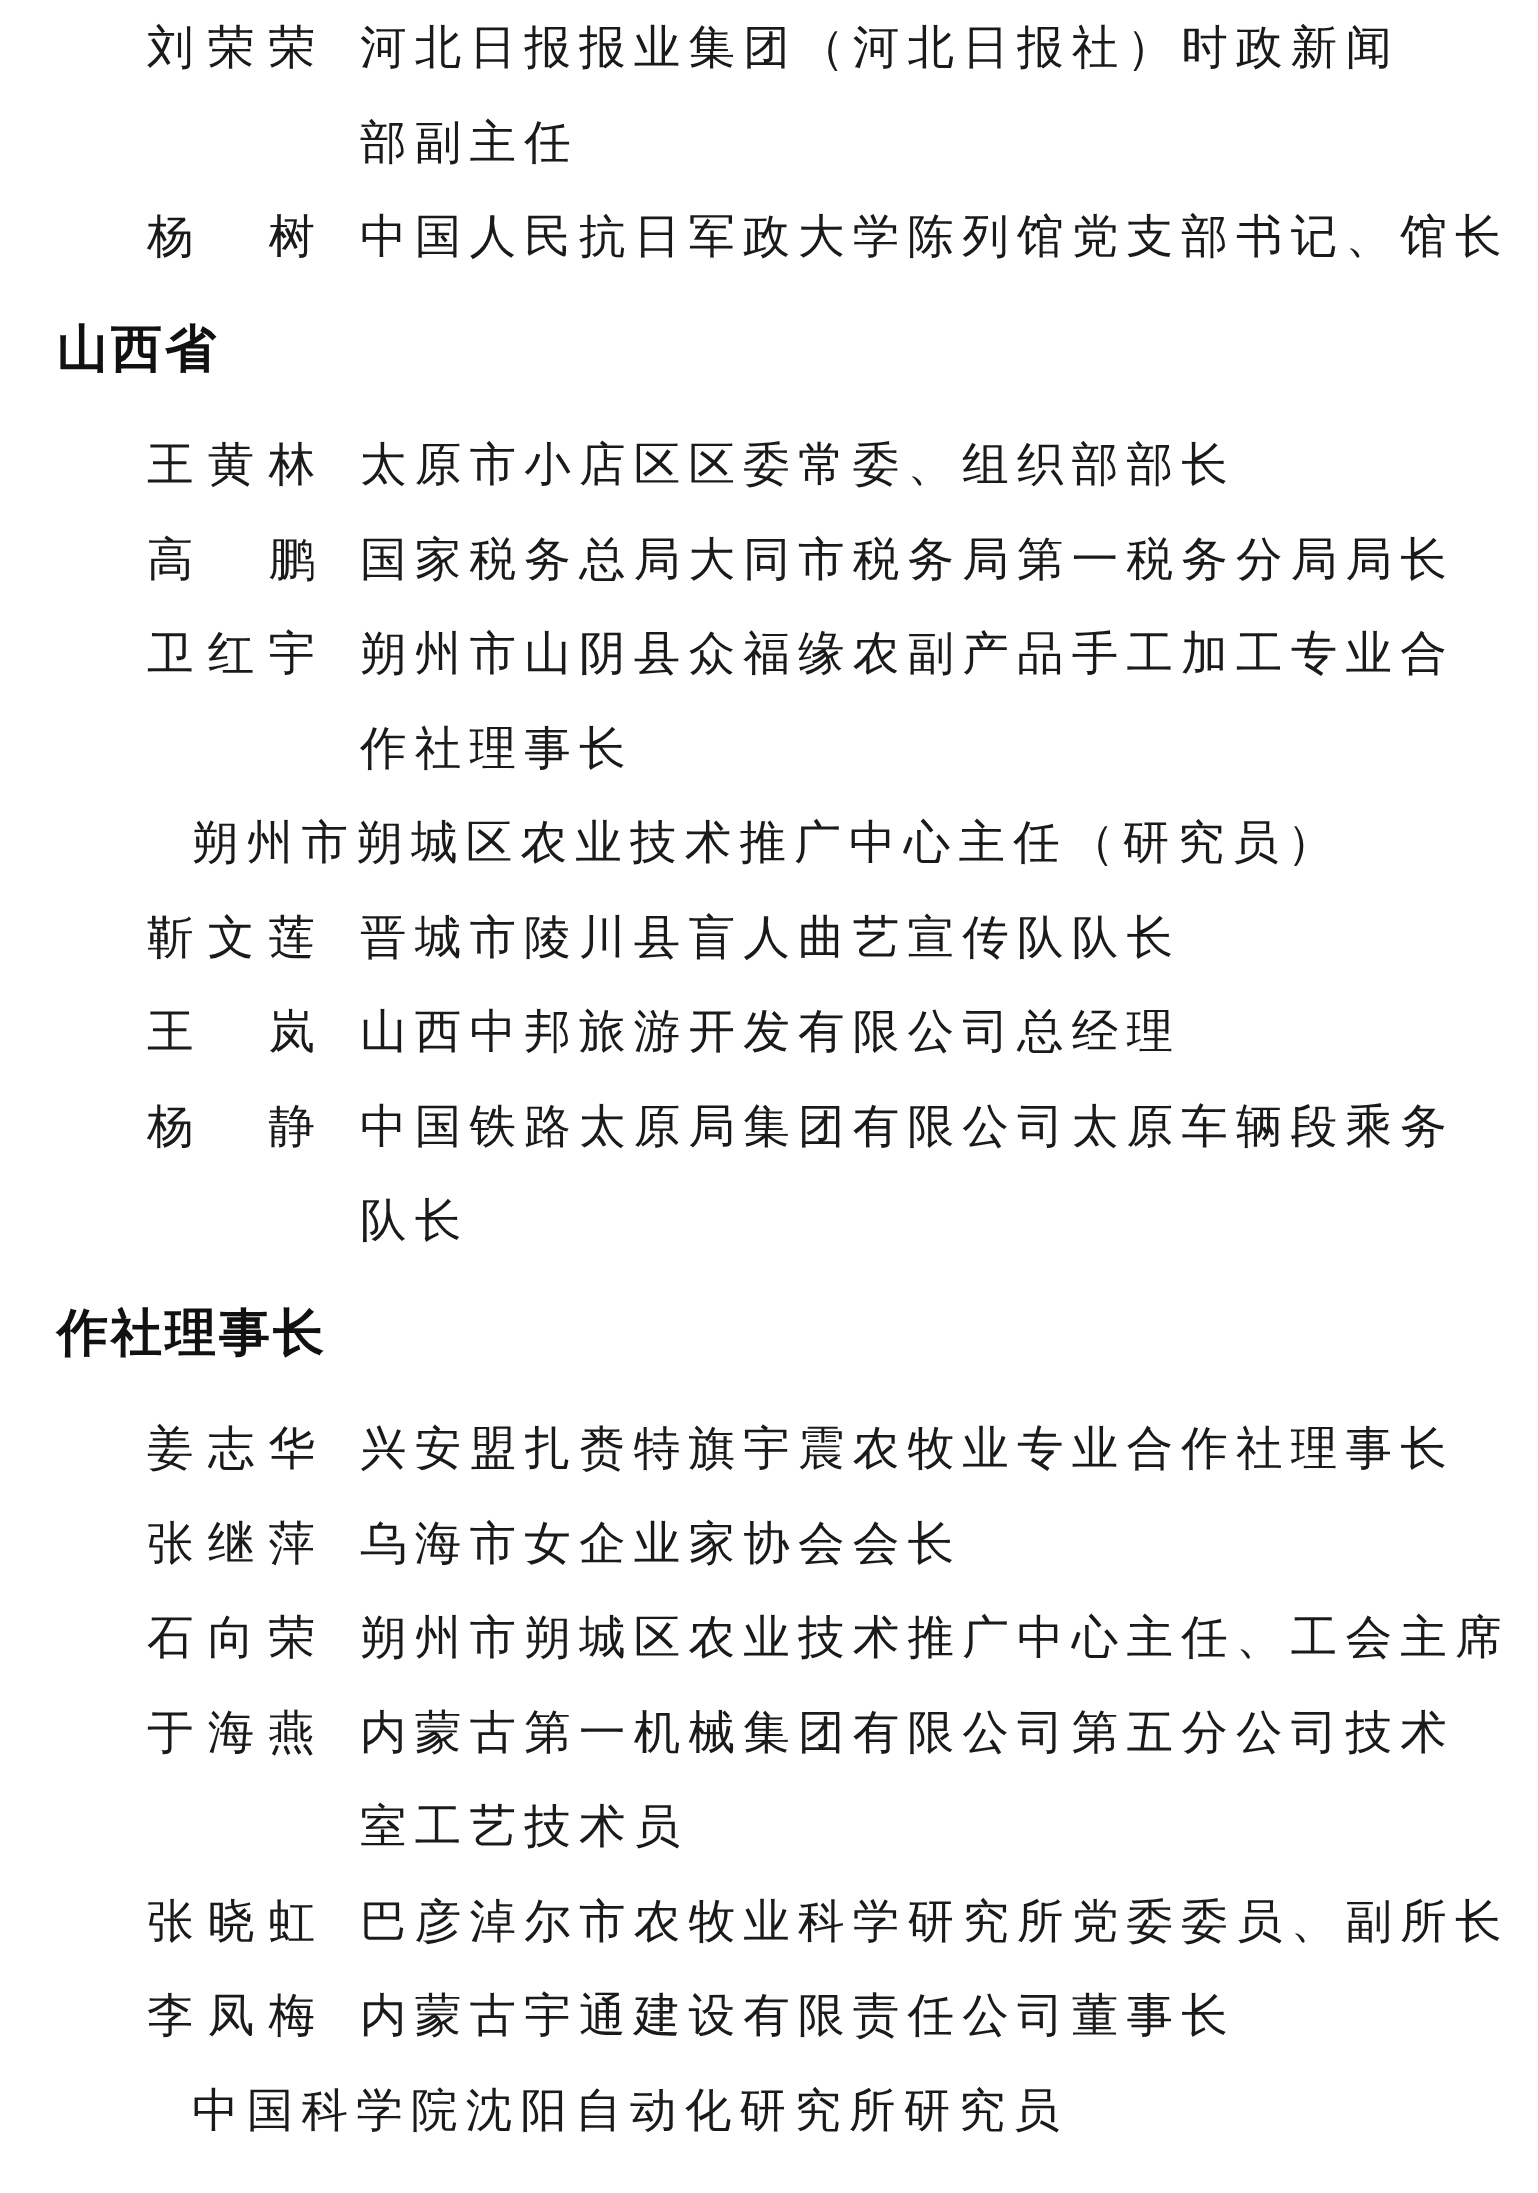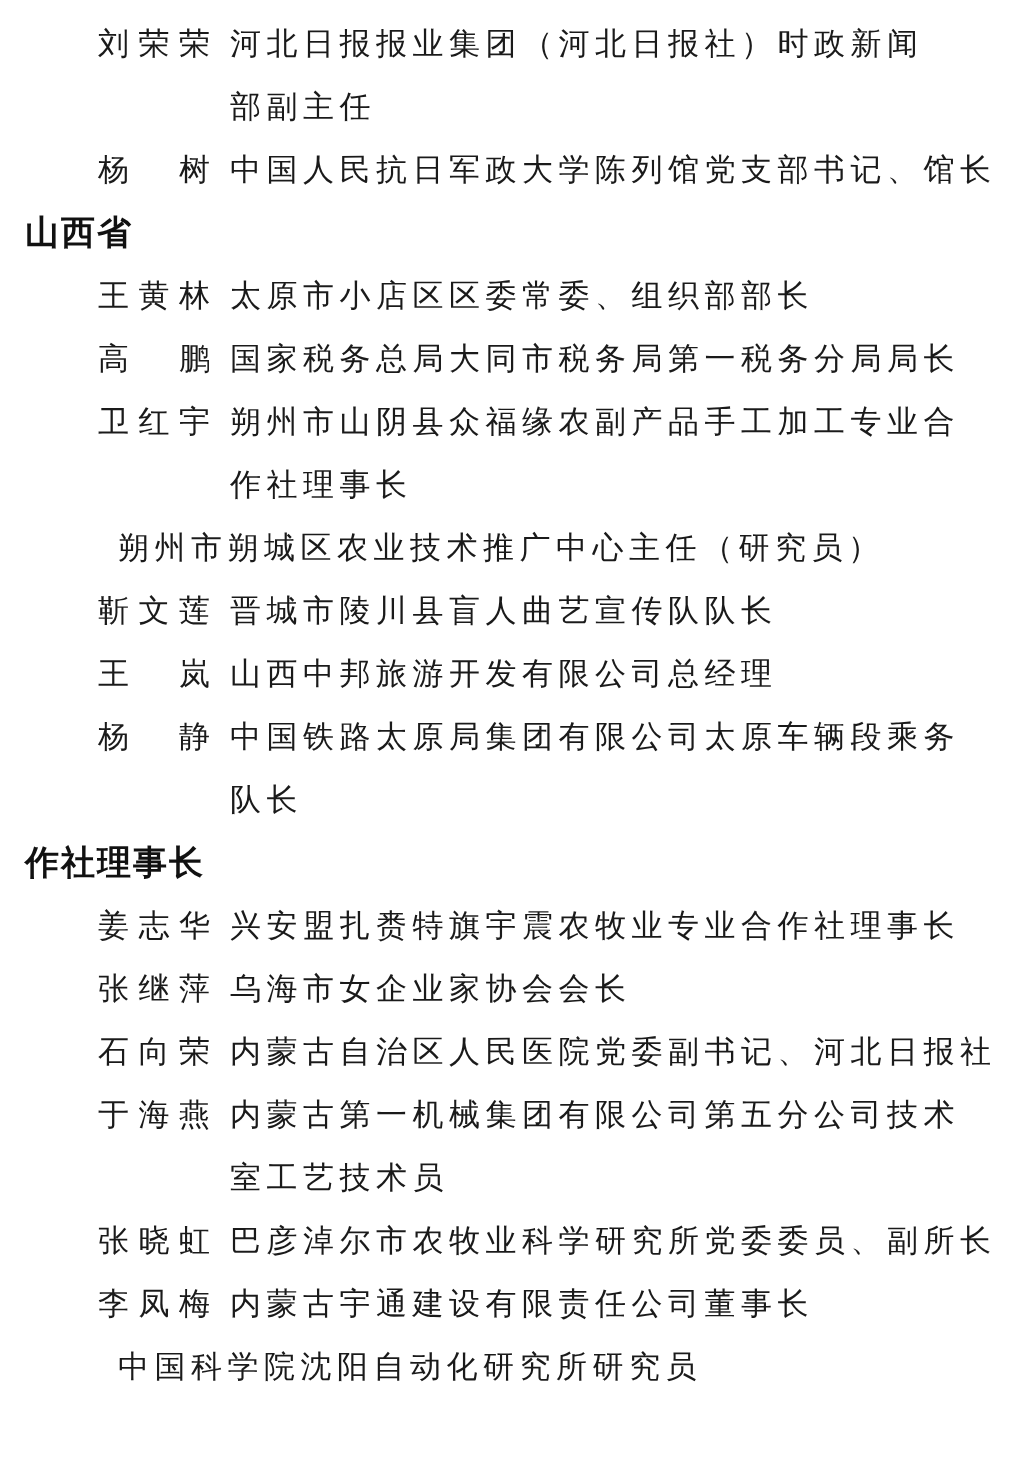--- a/index.html
+++ b/index.html
@@ -2,30 +2,30 @@
 <html><head>
 <meta charset="utf-8">
 <style>
   html, body { margin: 0; padding: 0; }
   body { background: #ffffff; }
   .page {
     position: relative;
     width: 1025px;
     height: 1462px;
     box-sizing: border-box;
-    padding-top: 12px;
+    padding-top: 0;
     background: #ffffff;
     color: #1a1a1a;
     overflow: hidden;
     font-family: "Liberation Serif", "DejaVu Serif", serif;
     font-size: 31px;
     line-height: 63px;
   }
   .sec-header {
-    margin: 0;
+    margin: 13px;
     padding-left: 25px;
     font-family: "Liberation Sans", "DejaVu Sans", sans-serif;
     font-weight: 700;
     font-size: 34px;
     letter-spacing: 2px;
     line-height: 63px;
     color: #111111;
   }
   .entry {
     display: flex;
@@ -35,21 +35,21 @@
   .name {
     flex: 0 0 112px;
     width: 112px;
     text-align: justify;
     text-align-last: justify;
     -moz-text-align-last: justify;
     line-height: 63px;
     white-space: nowrap;
   }
   .title {
-    margin-left: 20px;
+    margin-left: 30px;
     letter-spacing: 5.5px;
   }
   .tline {
     white-space: nowrap;
     line-height: 63px;
   }
 </style>
 </head>
 <body>
 
@@ -128,21 +128,21 @@
     </div>
     <div class="entry">
       <div class="name">张继萍</div>
       <div class="title">
         <div class="tline">乌海市女企业家协会会长</div>
       </div>
     </div>
     <div class="entry">
       <div class="name">石向荣</div>
       <div class="title">
-        <div class="tline">内蒙古自治区人民医院党委副书记、河北日报社</div>
+        <div class="tline">朔州市朔城区农业技术推广中心主任、工会主席</div>
       </div>
     </div>
     <div class="entry">
       <div class="name">于海燕</div>
       <div class="title">
         <div class="tline">内蒙古第一机械集团有限公司第五分公司技术</div>
         <div class="tline">室工艺技术员</div>
       </div>
     </div>
     <div class="entry">

